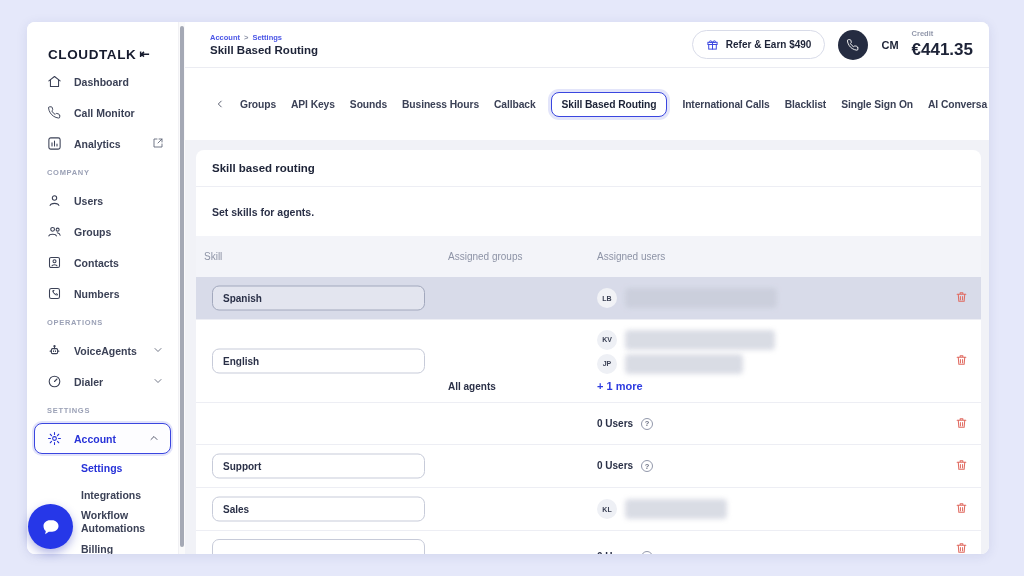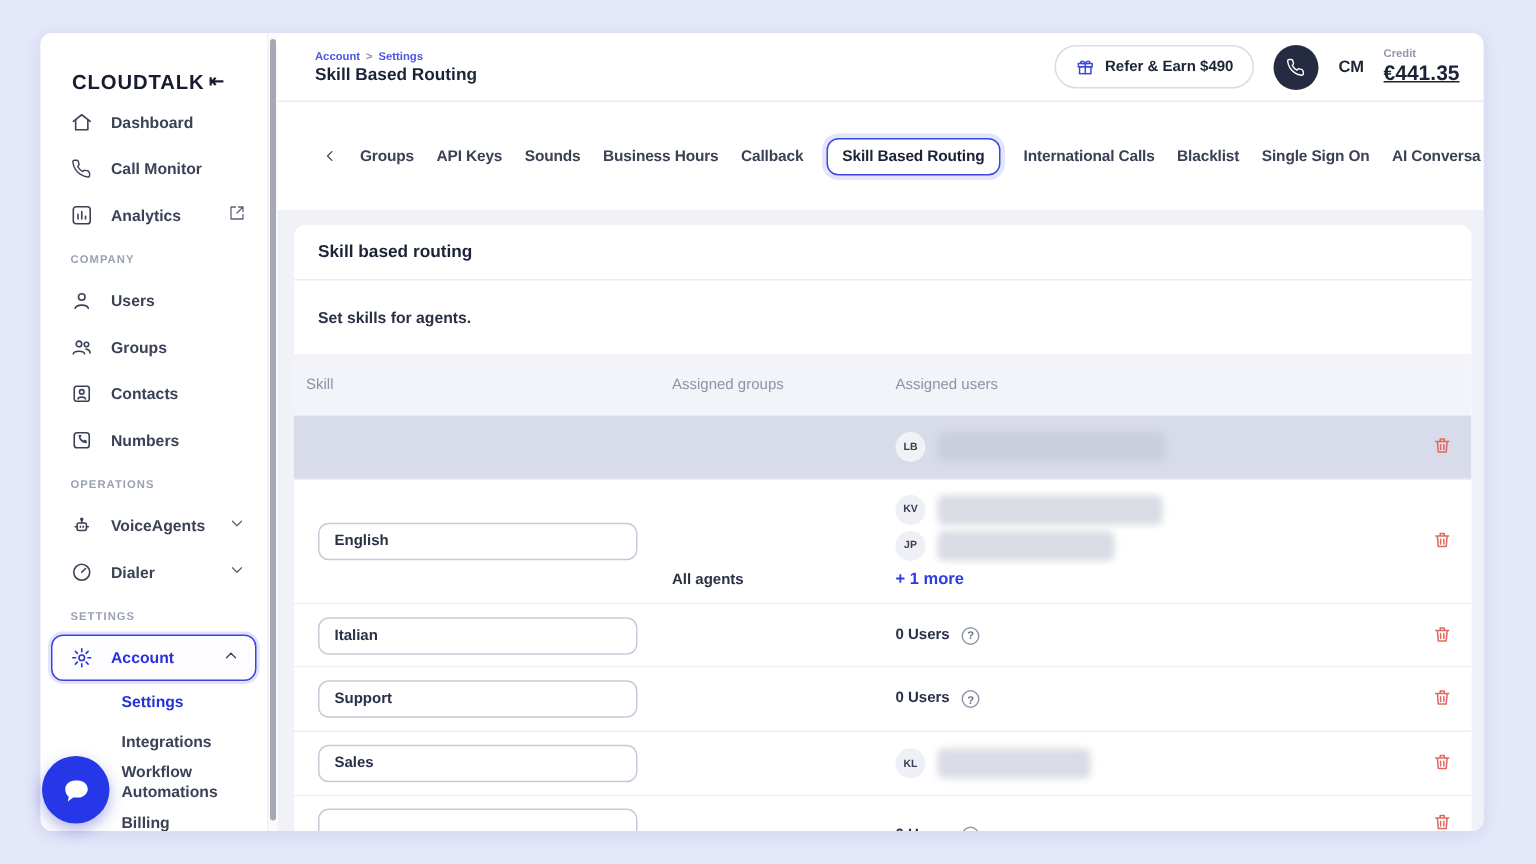--- a/index.html
+++ b/index.html
@@ -51,21 +51,21 @@
   .refer-btn { height:29px; border:1px solid #d8dbe8; border-radius:15px; background:#fff;
                display:flex; align-items:center; gap:7px; padding:0 13px; cursor:pointer; }
   .refer-btn svg { width:13px; height:13px; stroke:#3a46df; fill:none; stroke-width:1.8; stroke-linecap:round; }
   .refer-btn .txt { font-size:10px; font-weight:700; color:#1d2337; white-space:nowrap; }
   .phone-circle { width:30px; height:30px; border-radius:50%; background:#252c41; display:flex;
                   align-items:center; justify-content:center; cursor:pointer; }
   .phone-circle svg { width:14px; height:14px; stroke:#fff; fill:none; stroke-width:1.8; stroke-linecap:round; stroke-linejoin:round; }
   .avatar-initials { font-size:11px; font-weight:700; color:#1d2337; cursor:pointer; }
   .credit { display:flex; flex-direction:column; line-height:1.25; }
   .credit .lab { font-size:7.5px; color:#9298ab; font-weight:600; }
-  .credit .val { font-size:14px; font-weight:700; color:#1d2337;text-decoration:underline; }
+  .credit .val { font-size:17px; font-weight:700; color:#1d2337; }
 
   .tabsbar { flex:0 0 72px; background:#fff; display:flex; align-items:center;
              padding:0 14px 0 30px; gap:15px; overflow:hidden; }
   .tabsbar svg.chev { width:10px; height:10px; stroke:#3b4156; fill:none; stroke-width:2; stroke-linecap:round; flex:0 0 10px; cursor:pointer; }
   .tab { font-size:10.3px; font-weight:600; color:#3b4156; white-space:nowrap; cursor:pointer; letter-spacing:-.1px; }
   .tab.active { border:1.5px solid #3a46df; border-radius:8px; padding:6px 10px; background:#fff;
                 box-shadow:0 0 0 3px rgba(58,70,223,.14); font-weight:700; color:#1d2337; }
 
   .content { flex:1; padding:10px 8px 0 11px; overflow:hidden; }
   .card { background:#fff; border-radius:8px 8px 0 0; height:100%; overflow:hidden; }
@@ -306,20 +306,21 @@
           <span class="card-desc">Set skills for agents.</span>
         </div>
 
         <div class="thead">
           <span class="col col-skill">Skill</span>
           <span class="col col-groups">Assigned groups</span>
           <span class="col col-users">Assigned users</span>
         </div>
 
         <div class="trow r1 selected">
+          <input class="skill-input" value="Spanish" style="">
           <div class="cell-users">
             <span class="avatar">LB</span>
             <span class="blur-pill" style="width:152px;"></span>
           </div>
           <button class="trash-btn">
             <svg viewBox="0 0 24 24">
                 <path d="M4 7h16M9.5 7V4h5v3M6 7l1.1 13h9.8L18 7M10 11v6M14 11v6"></path>
               </svg>
           </button>
         </div>
@@ -343,21 +344,20 @@
             <span class="more-link">+ 1 more</span>
           </div>
           <button class="trash-btn">
             <svg viewBox="0 0 24 24">
                 <path d="M4 7h16M9.5 7V4h5v3M6 7l1.1 13h9.8L18 7M10 11v6M14 11v6"></path>
               </svg>
           </button>
         </div>
 
         <div class="trow r3">
-          <input class="skill-input" value="Italian" style="">
           <div class="cell-users">
             <span class="zero-users">0 Users</span>
             <span class="help-ic"></span>
           </div>
           <button class="trash-btn">
             <svg viewBox="0 0 24 24">
                 <path d="M4 7h16M9.5 7V4h5v3M6 7l1.1 13h9.8L18 7M10 11v6M14 11v6"></path>
               </svg>
           </button>
         </div>

